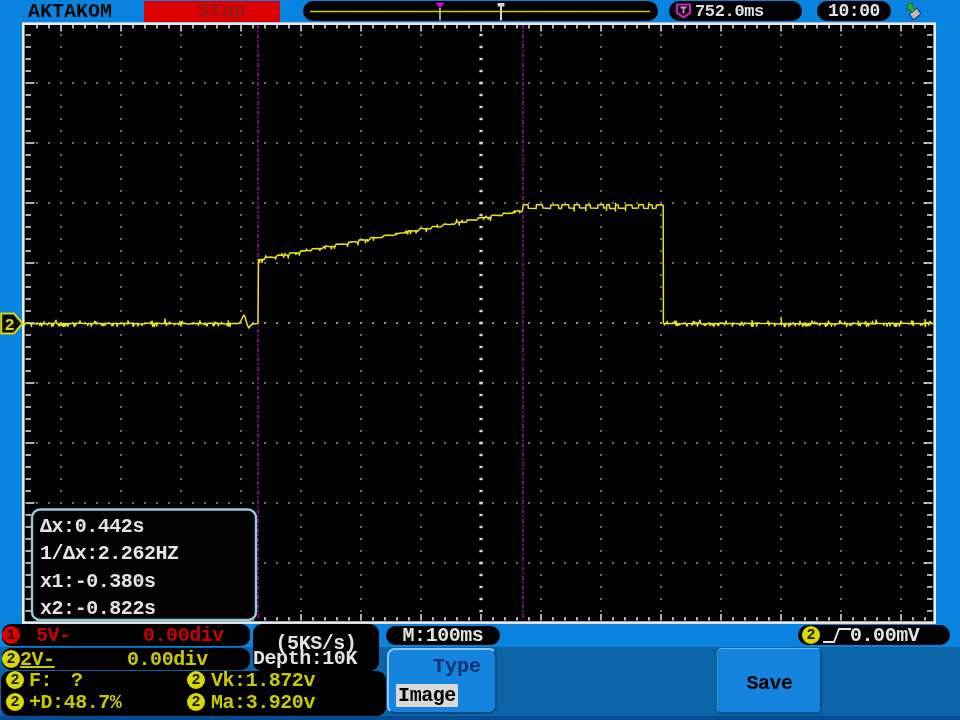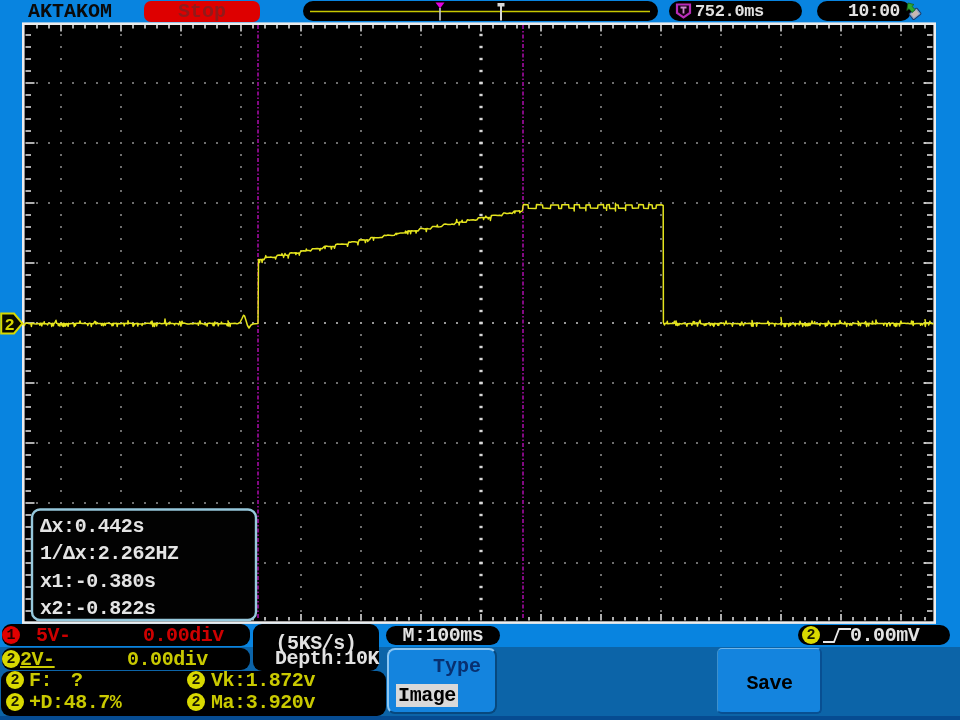--- a/index.html
+++ b/index.html
@@ -11,39 +11,39 @@
   .rt{color:#CC0000;padding-left:16px;}
   .circ{position:absolute;width:18px;height:18px;border-radius:50%;text-align:center;
         line-height:19px;font-size:15px;font-weight:bold;}
   .ycirc{background:#D9D900;color:#1A1A00;}
 </style></head>
 <body>
 <div class="abs" style="left:0;top:647px;width:960px;height:69px;background:#0C64A8;"></div>
 <div class="abs" style="left:0;top:716px;width:960px;height:4px;background:#064C92;"></div>
 
 <div class="abs" style="left:28px;top:0;height:22px;line-height:23px;font-size:20px;font-weight:bold;color:#0A0A0A;">AKTAKOM</div>
-<div class="abs" style="left:144px;top:1px;width:116px;height:21px;background:#DE0000;border-radius:7px;text-align:center;line-height:21px;font-size:20px;font-weight:bold;color:#911A1A;">Stop</div>
+<div class="abs" style="left:144px;top:1px;width:116px;height:21px;background:#DE0000;border-radius:0;text-align:center;line-height:21px;font-size:20px;font-weight:bold;color:#911A1A;padding-left:20px;">Stop</div>
 
 <div class="pill" style="left:303px;top:1px;width:355px;height:20px;"></div>
 <svg class="abs" style="left:303px;top:1px;" width="355" height="20" viewBox="0 0 355 20">
   <line x1="7" y1="10.5" x2="347" y2="10.5" stroke="#C9C900" stroke-width="1.3"></line>
   <polygon points="132.5,1.5 141.5,1.5 137,7.5" fill="#E000E0"></polygon>
   <line x1="137" y1="7" x2="137" y2="19.5" stroke="#C8C8C8" stroke-width="1.6"></line>
   <rect x="194.5" y="2" width="7" height="3.5" fill="#D8D8D8"></rect>
   <line x1="198" y1="4" x2="198" y2="19.5" stroke="#D8D8D8" stroke-width="2"></line>
 </svg>
 
 <div class="pill" style="left:669px;top:1px;width:133px;height:20px;"></div>
 <svg class="abs" style="left:675px;top:3px;" width="18" height="16" viewBox="0 0 18 16">
   <path d="M2,1.5 h13 v8.5 l-6.5,4.5 l-6.5,-4.5 z" fill="#14000E" stroke="#B82CB8" stroke-width="2.2"></path>
   <path d="M5.5,4.5 h6 M8.5,4.5 v6" stroke="#D086D0" stroke-width="1.8" fill="none"></path>
 </svg>
 <div class="abs wt" style="left:695px;top:1px;height:16px;line-height:21px;font-size:17px;font-weight:bold;letter-spacing:-0.35px;">752.0ms</div>
 
-<div class="pill" style="left:817px;top:1px;width:74px;height:20px;text-align:center;line-height:21px;font-size:18px;font-weight:bold;letter-spacing:-0.4px;color:#E2E2E2;padding-left:20px;">10:00</div>
+<div class="pill" style="left:817px;top:1px;width:74px;height:20px;text-align:center;line-height:21px;font-size:18px;font-weight:bold;letter-spacing:-0.4px;color:#E2E2E2;">10:00</div>
 
 <svg class="abs" style="left:902px;top:2px;" width="22" height="19" viewBox="0 0 22 19">
   <g transform="rotate(-38 11 10)">
     <rect x="6.5" y="9" width="10" height="7.5" rx="1" fill="#8DA6C8" stroke="#1C3A66" stroke-width="1"></rect>
     <rect x="8.2" y="10.5" width="6.5" height="4.5" fill="#C8B8B2"></rect>
   </g>
   <path d="M6,1 l6,1.5 -2,1.8 3.2,3.5 -3,2.6 -3.2,-3.6 -2.2,1.7 z" fill="#2FA832" stroke="#156618" stroke-width="0.8"></path>
 </svg>
 
 <svg class="abs" style="left:0;top:22px;" width="960" height="602" viewBox="0 0 960 602">
@@ -1733,21 +1733,21 @@
 <div class="abs rt t20" style="left:20px;top:624px;height:22px;line-height:23px;">5V-</div>
 <div class="abs rt t20" style="left:127px;top:624px;height:22px;line-height:23px;">0.00div</div>
 
 <div class="pill" style="left:2px;top:648px;width:248px;height:22px;border-radius:9px;"></div>
 <div class="circ ycirc" style="left:2px;top:650px;">2</div>
 <div class="abs yt t20" style="left:20px;top:648px;height:22px;line-height:23px;text-decoration:underline;">2V-</div>
 <div class="abs yt t20" style="left:127px;top:648px;height:22px;line-height:23px;">0.00div</div>
 
 <div class="pill" style="left:253px;top:624px;width:126px;height:47px;border-radius:9px;"></div>
 <div class="abs wt t20" style="left:253px;top:632px;width:126px;height:23px;line-height:24px;text-align:center;font-weight:bold;letter-spacing:-0.45px;">(5KS/s)</div>
-<div class="abs wt t20" style="left:253px;top:648px;width:126px;height:22px;line-height:22px;text-align:right;font-weight:bold;letter-spacing:-0.45px;">Depth:10K</div>
+<div class="abs wt t20" style="left:253px;top:648px;width:126px;height:22px;line-height:22px;text-align:left;font-weight:bold;letter-spacing:-0.45px;">Depth:10K</div>
 
 <div class="pill" style="left:1px;top:671px;width:385px;height:45px;border-radius:9px;"></div>
 <div class="circ ycirc" style="left:6px;top:671px;">2</div>
 <div class="abs yt t20" style="left:29px;top:669px;height:22px;line-height:23px;">F:</div>
 <div class="abs yt t20" style="left:71px;top:669px;height:22px;line-height:23px;">?</div>
 <div class="circ ycirc" style="left:187px;top:671px;">2</div>
 <div class="abs yt t20" style="left:211px;top:669px;height:22px;line-height:23px;">Vk:1.872v</div>
 <div class="circ ycirc" style="left:6px;top:693px;">2</div>
 <div class="abs yt t20" style="left:29px;top:691px;height:22px;line-height:23px;">+D:48.7%</div>
 <div class="circ ycirc" style="left:187px;top:693px;">2</div>

